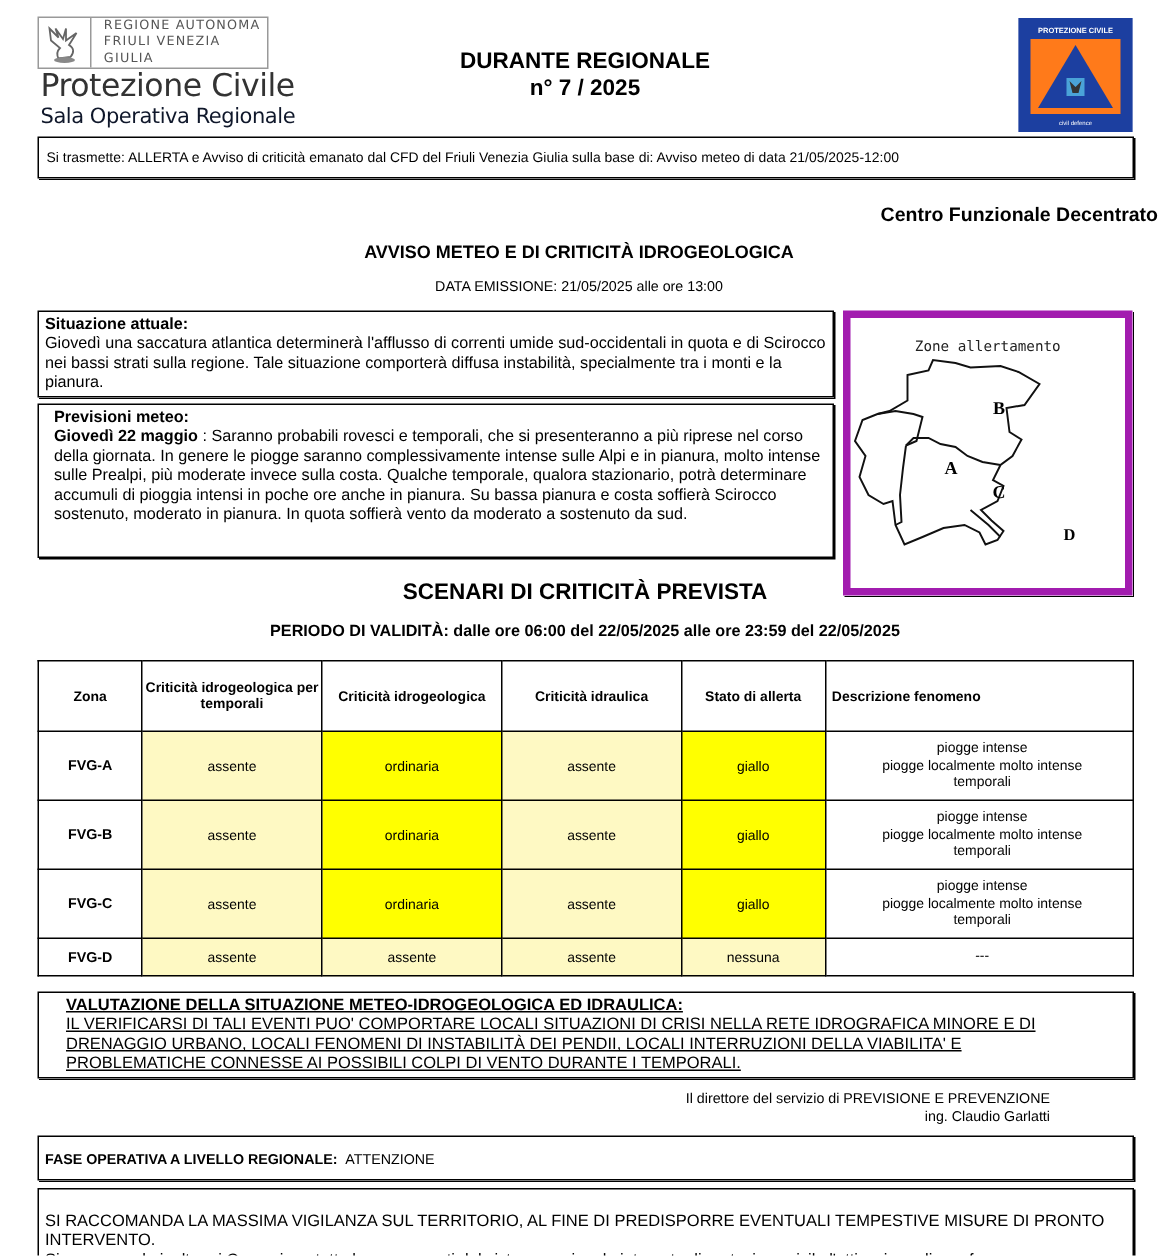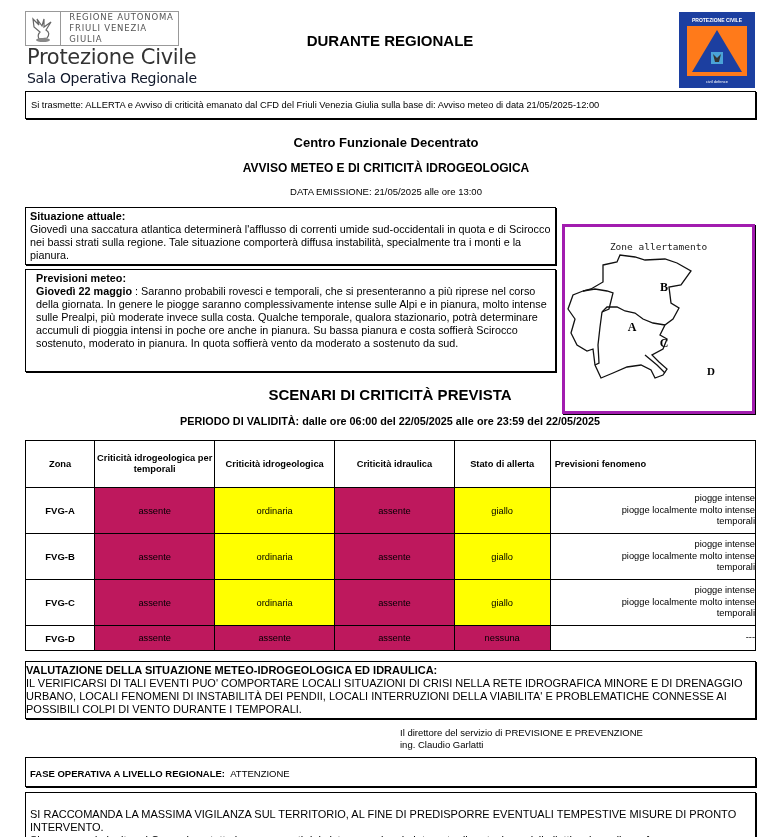--- a/index.html
+++ b/index.html
@@ -11,48 +11,48 @@
   .logo-box { left: 25px; top: 11px; width: 154px; height: 35px; border: 1px solid #999; box-sizing: border-box; display: flex; align-items: flex-end; }
   .logo-emblem { width: 36px; height: 33px; border-right: 1px solid #999; display: flex; align-items: center; justify-content: center; }
   .logo-text { padding-left: 8px; font-size: 8.5px; letter-spacing: 0.8px; line-height: 11px; color: #555; font-family: "DejaVu Sans", sans-serif; }
   .brand-title { left: 27px; top: 45px; font-size: 21px; color: #333; font-family: "DejaVu Sans", sans-serif; font-weight: normal; letter-spacing: -0.3px; }
   .brand-sub { left: 27px; top: 70px; font-size: 14px; color: #0f172a; font-family: "DejaVu Sans", sans-serif; letter-spacing: -0.3px; }
   .doc-title { left: 270px; top: 32px; width: 240px; text-align: center; font-weight: bold; font-size: 15px; line-height: 18px; }
   .pc-logo { left: 679px; top: 12px; width: 76px; height: 76px; background: #1c3fa0; }
 
   .transmit { left: 25px; top: 91px; width: 731px; height: 28px; border: 1px solid #000; box-shadow: 1px 1px 0 #000; box-sizing: border-box; font-size: 9.3px; padding: 8px 0 0 5px; }
 
-  .centro { left: 0; top: 135px; width: 772px; text-align: center; font-weight: bold; font-size: 13px; }
+  .centro { left: 0; top: 135px; width: 772px; text-align: right; font-weight: bold; font-size: 13px; }
   .avviso { left: 0; top: 161px; width: 772px; text-align: center; font-weight: bold; font-size: 12px; }
   .emissione { left: 0; top: 186px; width: 772px; text-align: center; font-size: 9.5px; }
 
   .box { border: 1px solid #000; box-shadow: 1px 1px 0 #000; box-sizing: border-box; font-size: 10.8px; line-height: 13px; padding: 2px 4px; }
   .situ { left: 25px; top: 207px; width: 531px; height: 58px; }
   .prev { left: 25px; top: 269px; width: 531px; height: 103px; padding-left: 10px; }
   .box b { font-weight: bold; }
 
-  .mapbox { left: 562px; top: 224px; width: 193px; height: 190px; border: 3px solid #a21caf; box-shadow: 1px 1px 0 #000; box-sizing: border-box; }
+  .mapbox { left: 562px; top: 207px; width: 193px; height: 190px; border: 5px solid #a21caf; box-shadow: 1px 1px 0 #000; box-sizing: border-box; }
   .map-title { position: absolute; left: 0; top: 14px; width: 100%; text-align: center; font-family: "DejaVu Sans Mono", monospace; font-size: 9.5px; color: #222; }
 
   .scenari { left: 0; top: 386px; width: 780px; text-align: center; font-weight: bold; font-size: 15px; }
   .periodo { left: 0; top: 415px; width: 780px; text-align: center; font-weight: bold; font-size: 10.8px; }
 
   table.crit { position: absolute; left: 25px; top: 440px; width: 731px; border-collapse: collapse; font-size: 9.3px; }
   table.crit td, table.crit th { border: 1.5px solid #000; padding: 0; text-align: center; vertical-align: middle; }
   table.crit th { height: 46px; font-weight: bold; font-size: 9.3px; line-height: 11px; }
   table.crit td.zone { font-weight: bold; font-size: 9.5px; width: 69px; }
-  table.crit td.desc { text-align: right; padding-left: 4px; line-height: 11.5px; width: 203px; }
+  table.crit td.desc { text-align: center; padding-left: 4px; line-height: 11.5px; width: 203px; }
   table.crit th.desc { text-align: left; padding-left: 4px; }
   table.crit tr.r td { height: 45px; }
   table.crit tr.rd td { height: 24px; }
-  .green { background: #be185d; }
+  .green { background: #fef9c3; }
   .yellow { background: #ffff00; margin-top: 28px; }
 
-  .valut { left: 25px; top: 661px; width: 731px; height: 58px; font-size: 11px; line-height: 13px; padding: 2px 0; }
-  .direttore { left: 400px; top: 727px; width: 300px; text-align: left; font-size: 9.5px; line-height: 12px; }
+  .valut { left: 25px; top: 661px; width: 731px; height: 58px; font-size: 11px; line-height: 13px; padding: 2px 18px; text-decoration: underline; }
+  .direttore { left: 400px; top: 727px; width: 300px; text-align: right; font-size: 9.5px; line-height: 12px; }
   .fase { left: 25px; top: 757px; width: 731px; height: 30px; font-size: 9.5px; padding: 9px 4px 0 4px; }
   .indic { left: 25px; top: 792px; width: 731px; height: 60px; font-size: 11px; line-height: 13px; padding: 2px 4px; }
 </style>
 </head>
 <body>
 
 <div class="abs logo-box">
   <div class="logo-emblem">
     <svg width="28" height="28" viewBox="0 0 28 28">
       <path d="M4 4 L10 10 L8 4 L13 11 L15 4 L15 12 L22 7 L17 15 Q22 18 18 23 L10 24 Q8 20 11 17 L5 12 Z" fill="none" stroke="#666" stroke-width="1.2"></path>
@@ -62,20 +62,21 @@
   <div class="logo-text">
     <div>REGIONE AUTONOMA</div>
     <div>FRIULI VENEZIA GIULIA</div>
   </div>
 </div>
 <div class="abs brand-title">Protezione Civile</div>
 <div class="abs brand-sub">Sala Operativa Regionale</div>
 
 <div class="abs doc-title">
   <div>DURANTE REGIONALE</div>
+  <div>n° 7 / 2025</div>
 </div>
 
 <div class="abs pc-logo">
   <svg width="76" height="76" viewBox="0 0 76 76">
     <rect x="0" y="0" width="76" height="76" fill="#1c3fa0"></rect>
     <rect x="8" y="14" width="60" height="50" fill="#ff7a1a"></rect>
     <polygon points="38,18 63,60 13,60" fill="#1c3fa0"></polygon>
     <rect x="32" y="40" width="12" height="12" fill="#4aa3d8"></rect>
     <path d="M34 42 L38 46 L42 42 L40 50 L36 50 Z" fill="#333"></path>
     <text x="38" y="10" font-size="5" fill="#ffffff" text-anchor="middle" font-family="Liberation Sans, sans-serif" font-weight="bold">PROTEZIONE CIVILE</text>
@@ -121,21 +122,21 @@
 <div class="abs periodo">PERIODO DI VALIDITÀ: dalle ore 06:00 del 22/05/2025 alle ore 23:59 del 22/05/2025</div>
 
 <table class="crit">
   <tbody>
       <tr>
     <th>Zona</th>
     <th style="width:120px">Criticità idrogeologica per temporali</th>
     <th style="width:120px">Criticità idrogeologica</th>
     <th style="width:120px">Criticità idraulica</th>
     <th style="width:96px">Stato di allerta</th>
-    <th class="desc">Previsioni fenomeno</th>
+    <th class="desc">Descrizione fenomeno</th>
   </tr>
   <tr class="r">
     <td class="zone">FVG-A</td>
     <td class="green">assente</td>
     <td class="yellow">ordinaria</td>
     <td class="green">assente</td>
     <td class="yellow">giallo</td>
     <td class="desc">
       <div>piogge intense</div>
       <div>piogge localmente molto intense</div>

